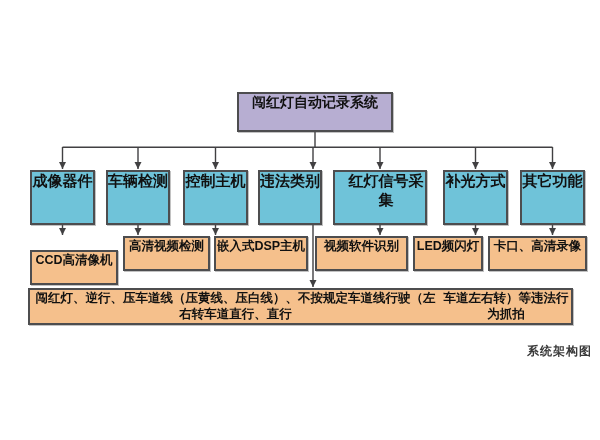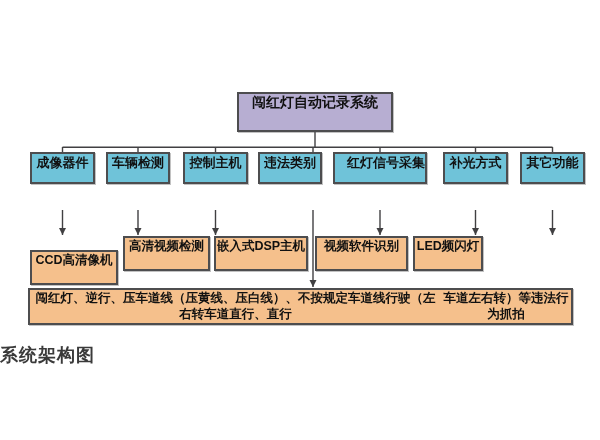--- a/index.html
+++ b/index.html
@@ -9,29 +9,29 @@
   }
   .connector-layer{position:absolute;left:0;top:0;width:600px;height:440px;}
   .node{
     position:absolute;box-sizing:border-box;
     border:2px solid var(--border,#4d4d4f);
     display:flex;justify-content:center;
     text-align:center;color:var(--text,#111);font-weight:bold;
     box-shadow:1px 1px 0 rgba(80,80,80,0.35);
   }
   .node-root{background:var(--root-fill,#b7aed2);font-size:14px;}
-  .lv2{background:var(--level2-fill,#6fc3d9);font-size:13px;top:152px;height:32px;}
+  .lv2{background:var(--level2-fill,#6fc3d9);font-size:15px;top:170px;height:55px;}
   .lv3{background:var(--level3-fill,#f5c08c);font-size:12.5px;top:236px;height:35px;}
   .violation{
     background:var(--level3-fill,#f5c08c);font-size:12.5px;
     flex-direction:row;line-height:16px;
   }
   .caption{
-    position:absolute;left:0;top:343px;width:592px;text-align:left;
-    font-size:18px;color:#3a3a3a;letter-spacing:1px;font-weight:bold;
+    position:absolute;left:0;top:343px;width:592px;text-align:right;
+    font-size:12px;color:#3a3a3a;letter-spacing:1px;font-weight:bold;
   }
 </style>
 </head>
 <body>
 
 <div class="canvas">
 
   <svg class="connector-layer" width="600" height="440" viewBox="0 0 600 440">
     <defs>
       <marker id="arr" markerWidth="8" markerHeight="8" refX="7" refY="3.5" orient="auto" markerUnits="userSpaceOnUse">
@@ -97,20 +97,23 @@
   </div>
   <div class="node lv3" style="left:214px;width:94px;">
     <span>嵌入式DSP主机</span>
   </div>
   <div class="node lv3" style="left:413px;width:70px;">
     <span>LED频闪灯</span>
   </div>
   <div class="node lv3" style="left:315px;width:93px;">
     <span>视频软件识别</span>
   </div>
+  <div class="node lv3" style="left:488px;width:99px;">
+    <span>卡口、高清录像</span>
+  </div>
 
   <div class="node violation" style="left:28px;top:288px;width:545px;height:37px;">
     <div>闯红灯、逆行、压车道线（压黄线、压白线）、不按规定车道线行驶（左右转车道直行、直行</div>
     <div>车道左右转）等违法行为抓拍</div>
   </div>
 
   <div class="caption">系统架构图</div>
 
 </div>
 

